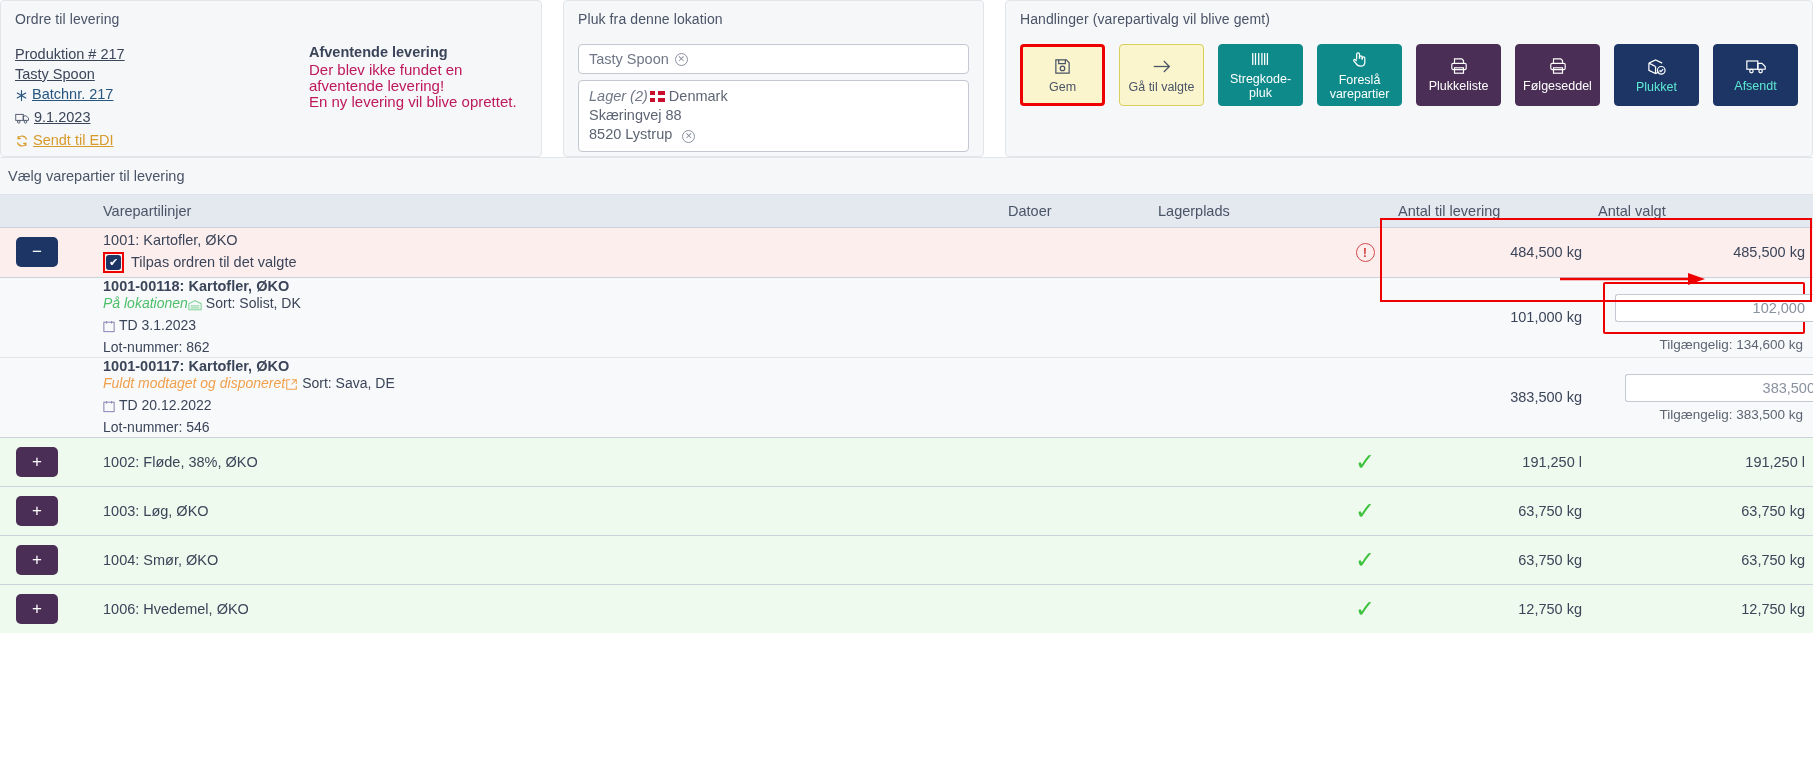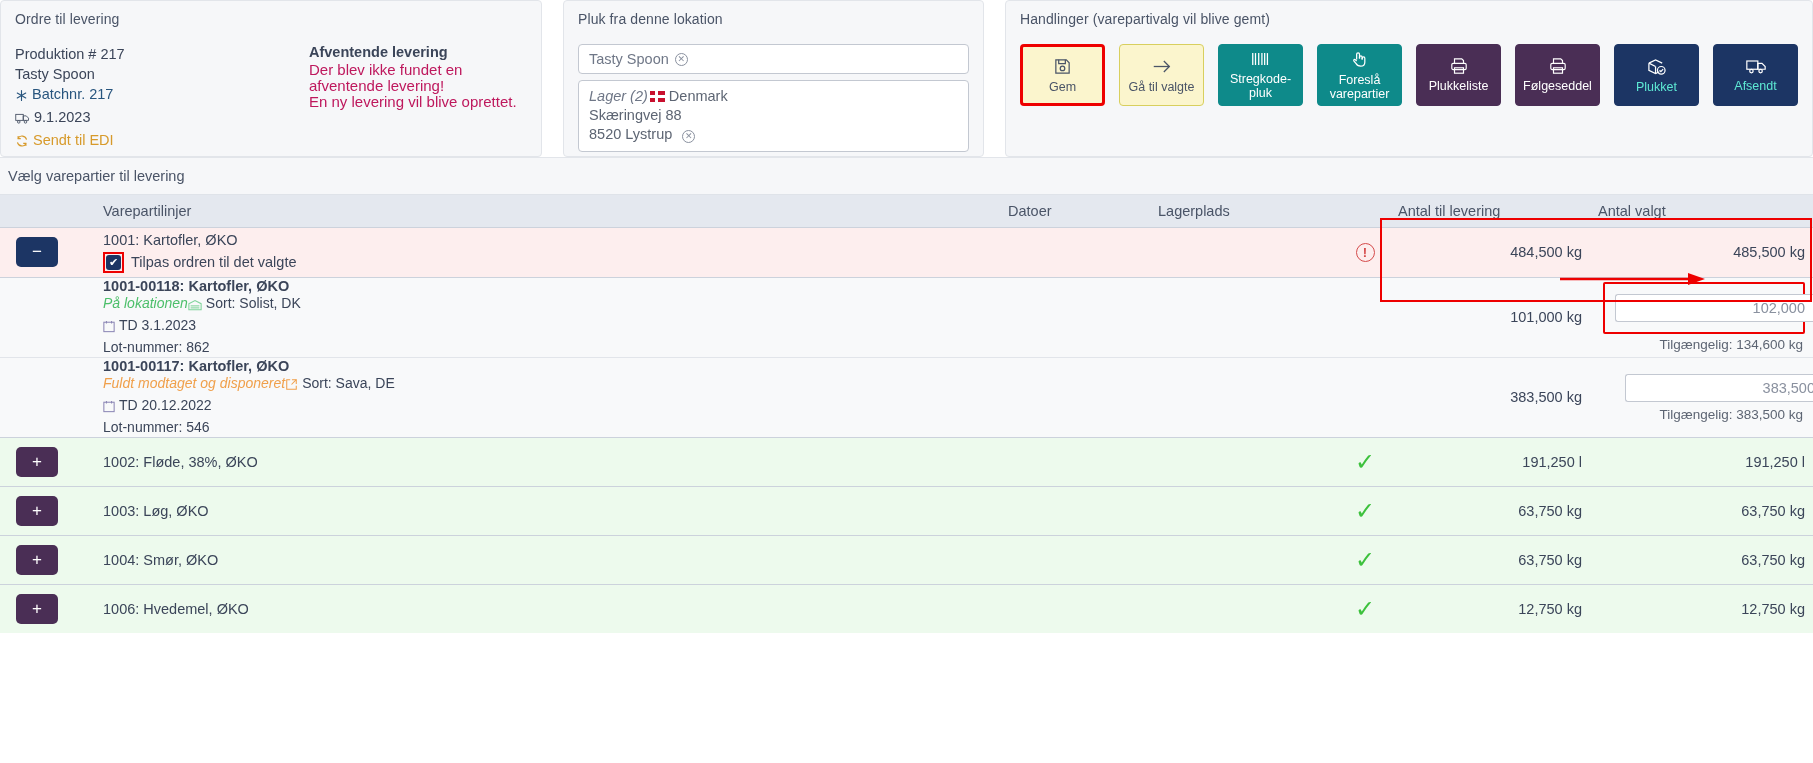--- a/index.html
+++ b/index.html
@@ -30,21 +30,21 @@
   }
   .panel-title {
     font-size: 14px;
     color: #4a5467;
     margin-bottom: 17px;
     letter-spacing: .1px;
   }
   .order-cols { display: flex; }
   .order-left { width: 290px; }
   .order-right { flex: 1; padding-left: 4px; }
-  .order-line { font-size: 14.5px; line-height: 20px; color:#3b4559; white-space: nowrap;}
+  .order-line { font-size: 14.5px; line-height: 20px; color:#3b4559; white-space: nowrap; text-decoration: underline;}
   .order-line.link { color: #28557e; }
   .order-line.edi { color: #d79a2b; }
   .ico {
     display:inline-block; vertical-align:-3px; margin-right:4px;
   }
   .strong-head { font-weight: bold; font-size: 14.5px; color:#3b4559; margin-bottom:2px;}
   .order-desc { font-size: 15px; line-height:16px; color:#be185d; }
 
   .panel-pick {
     width: 463px;

